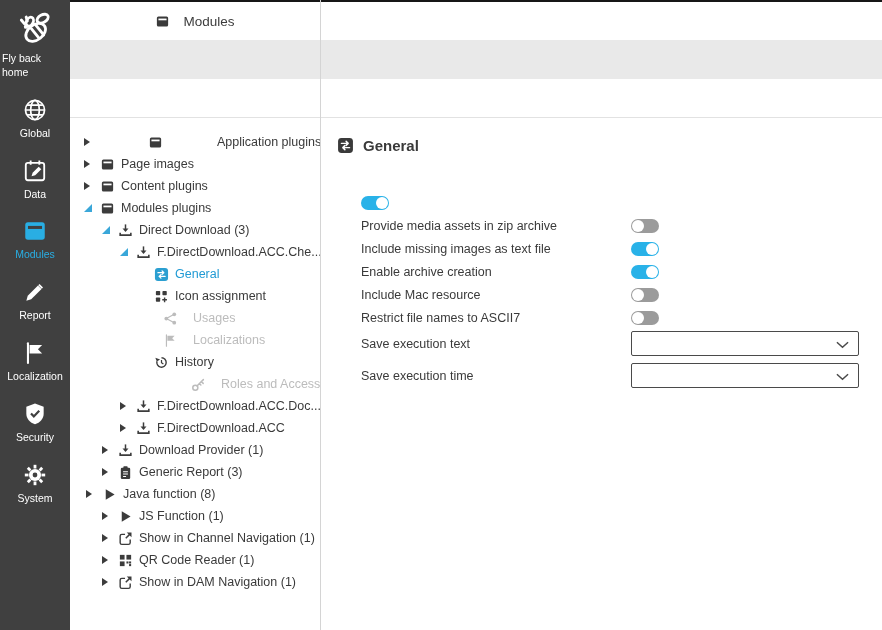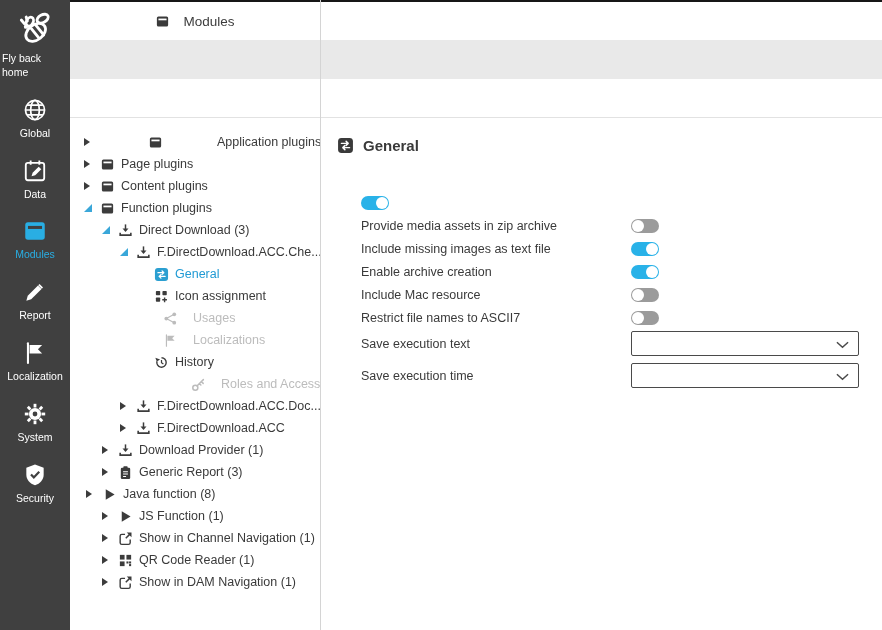--- a/index.html
+++ b/index.html
@@ -149,47 +149,47 @@
         <svg viewBox="0 0 24 24">
           <path d="M5.5 3v18.2" fill="none" stroke="currentColor" stroke-width="1.9" stroke-linecap="round"></path>
    <path d="M7 4.5h11.6l-3.9 4 3.9 4H7z" fill="currentColor"></path>
         </svg>
       </span>
       <div class="s-label">Localization</div>
     </div>
     <div class="side-item">
       <span class="">
         <svg viewBox="0 0 24 24">
+   <path d="M12 2.4l8 3v6.1c0 5-3.3 8.3-8 10-4.7-1.7-8-5-8-10V5.4z" fill="currentColor"></path>
+   <path d="M8.3 11.6l2.6 2.6 5-5.3" fill="none" stroke="var(--slot,#fff)" stroke-width="2"></path>
+        </svg>
+      </span>
+      <div class="s-label">Security</div>
+    </div>
+    <div class="side-item">
+      <span class="">
+        <svg viewBox="0 0 24 24">
           <g fill="currentColor">
    <circle cx="12" cy="12" r="5.6"></circle>
    <g>
               <rect x="10.7" y="2.6" width="2.6" height="3.4"></rect>
               <rect x="10.7" y="18" width="2.6" height="3.4"></rect>
    <rect x="10.7" y="2.6" width="2.6" height="3.4" transform="rotate(45 12 12)"></rect>
               <rect x="10.7" y="18" width="2.6" height="3.4" transform="rotate(45 12 12)"></rect>
    <rect x="10.7" y="2.6" width="2.6" height="3.4" transform="rotate(90 12 12)"></rect>
               <rect x="10.7" y="18" width="2.6" height="3.4" transform="rotate(90 12 12)"></rect>
    <rect x="10.7" y="2.6" width="2.6" height="3.4" transform="rotate(135 12 12)"></rect>
               <rect x="10.7" y="18" width="2.6" height="3.4" transform="rotate(135 12 12)"></rect>
             </g>
           </g>
    <circle cx="12" cy="12" r="2.2" fill="var(--slot,#fff)"></circle>
         </svg>
       </span>
       <div class="s-label">System</div>
     </div>
-    <div class="side-item">
-      <span class="">
-        <svg viewBox="0 0 24 24">
-   <path d="M12 2.4l8 3v6.1c0 5-3.3 8.3-8 10-4.7-1.7-8-5-8-10V5.4z" fill="currentColor"></path>
-   <path d="M8.3 11.6l2.6 2.6 5-5.3" fill="none" stroke="var(--slot,#fff)" stroke-width="2"></path>
-        </svg>
-      </span>
-      <div class="s-label">Security</div>
-    </div>
   </aside>
 
 <div class="col-tree">
   <div class="strip-title">
     <span id="tree-title-icon" style="width: 15px; height: 15px; color: rgb(58, 58, 58); display: flex;">
         <svg viewBox="0 0 24 24" style="width: 15px; height: 15px;">
           <rect x="3" y="4" width="18" height="16" rx="2.5" fill="currentColor"></rect>
    <rect x="5.5" y="7.3" width="13" height="2.8" fill="var(--slot,#fff)"></rect>
         </svg>
       </span>
@@ -214,21 +214,21 @@
       <div class="tree-row" style="padding-left: 12px;">
         <span class="arrow collapsed">
           <i></i>
         </span>
         <span class="ticon">
           <svg viewBox="0 0 24 24">
             <rect x="3" y="4" width="18" height="16" rx="2.5" fill="currentColor"></rect>
    <rect x="5.5" y="7.3" width="13" height="2.8" fill="var(--slot,#fff)"></rect>
           </svg>
         </span>
-        <span class="t-label">Page plugins</span>
+        <span class="t-label">Page images</span>
       </div>
       <div class="tree-row" style="padding-left: 12px;">
         <span class="arrow collapsed">
           <i></i>
         </span>
         <span class="ticon">
           <svg viewBox="0 0 24 24">
             <rect x="3" y="4" width="18" height="16" rx="2.5" fill="currentColor"></rect>
    <rect x="5.5" y="7.3" width="13" height="2.8" fill="var(--slot,#fff)"></rect>
           </svg>
@@ -238,21 +238,21 @@
       <div class="tree-row" style="padding-left: 12px;">
         <span class="arrow expanded">
           <i></i>
         </span>
         <span class="ticon">
           <svg viewBox="0 0 24 24">
             <rect x="3" y="4" width="18" height="16" rx="2.5" fill="currentColor"></rect>
    <rect x="5.5" y="7.3" width="13" height="2.8" fill="var(--slot,#fff)"></rect>
           </svg>
         </span>
-        <span class="t-label">Function plugins</span>
+        <span class="t-label">Modules plugins</span>
       </div>
       <div class="tree-row" style="padding-left: 30px;">
         <span class="arrow expanded">
           <i></i>
         </span>
         <span class="ticon">
           <svg viewBox="0 0 16 16">
             <path d="M8 1.5v5" fill="none" stroke="currentColor" stroke-width="1.6"></path>
    <path d="M4.8 5.8h6.4L8 9.6z" fill="currentColor"></path>
    <path d="M2.3 10.3v2.6h11.4v-2.6" fill="none" stroke="currentColor" stroke-width="1.7"></path>

